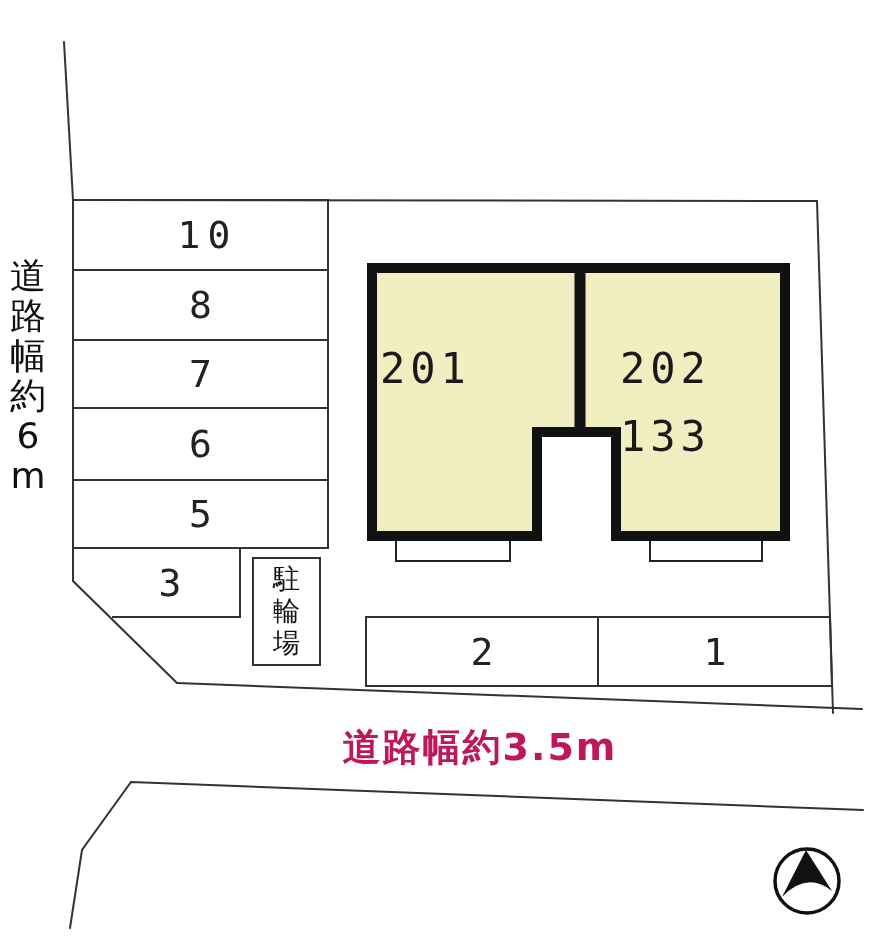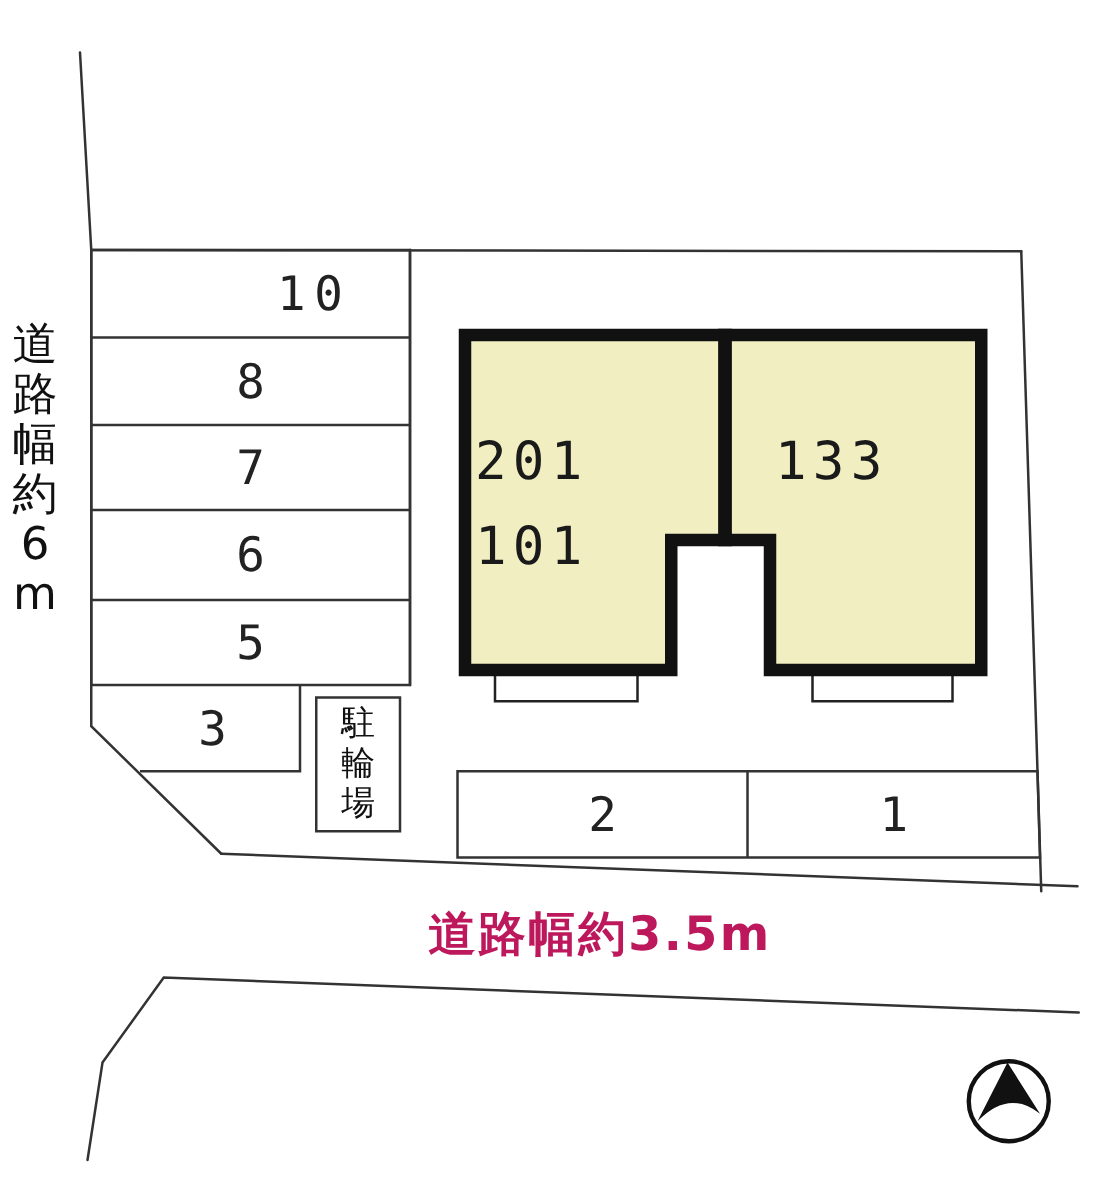--- a/index.html
+++ b/index.html
@@ -7,21 +7,21 @@
     position:relative;width:896px;height:946px;background:#ffffff;
     font-family:"DejaVu Sans","Liberation Sans",sans-serif;overflow:hidden;
   }
   #plan-svg{position:absolute;left:0;top:0;}
   .lbl{position:absolute;color:#1c1c1c;}
   .num{
     font-family:"DejaVu Sans Mono","Liberation Mono",monospace;
     color:#222;display:flex;align-items:center;justify-content:center;
   }
   .space-num{font-size:38px;}
-  .space-num.wide{letter-spacing:7px;padding-left:7px;margin-left:44px;}
+  .space-num.wide{letter-spacing:7px;padding-left:7px;}
   .unit-nums{
     font-family:"DejaVu Sans Mono","Liberation Mono",monospace;
     font-size:42px;letter-spacing:5px;line-height:68px;color:#1a1a1a;
     text-align:left;
   }
   .v-text{display:flex;flex-direction:column;align-items:center;color:#111;}
   .v-road{font-size:36px;line-height:40px;left:6px;top:256px;width:44px;}
   .v-bike{font-size:27px;line-height:32px;left:253px;top:563px;width:67px;}
   .road-bottom{
     left:330px;top:722px;width:300px;height:50px;font-size:38px;
@@ -89,23 +89,23 @@
   <div class="lbl num space-num" style="left:73px;top:340px;width:255px;height:68px;">7</div>
   <div class="lbl num space-num" style="left:73px;top:408px;width:255px;height:72px;">6</div>
   <div class="lbl num space-num" style="left:73px;top:480px;width:255px;height:68px;">5</div>
   <div class="lbl num space-num" style="left:100px;top:548px;width:140px;height:69px;">3</div>
 
   <div class="lbl num space-num" style="left:366px;top:617px;width:232px;height:69px;">2</div>
   <div class="lbl num space-num" style="left:598px;top:617px;width:234px;height:69px;">1</div>
 
   <div class="lbl unit-nums" style="left:380px;top:335px;width:158px;">
     <div>201</div>
-    <div>101</div>
   </div>
   <div class="lbl unit-nums" style="left:620px;top:335px;width:168px;">
+    <div>202</div>
     <div>133</div>
   </div>
 
   <div class="lbl v-text v-bike">
     <span>駐</span>
     <span>輪</span>
     <span>場</span>
   </div>
 
   <div class="lbl road-bottom">道路幅約3.5m</div>

